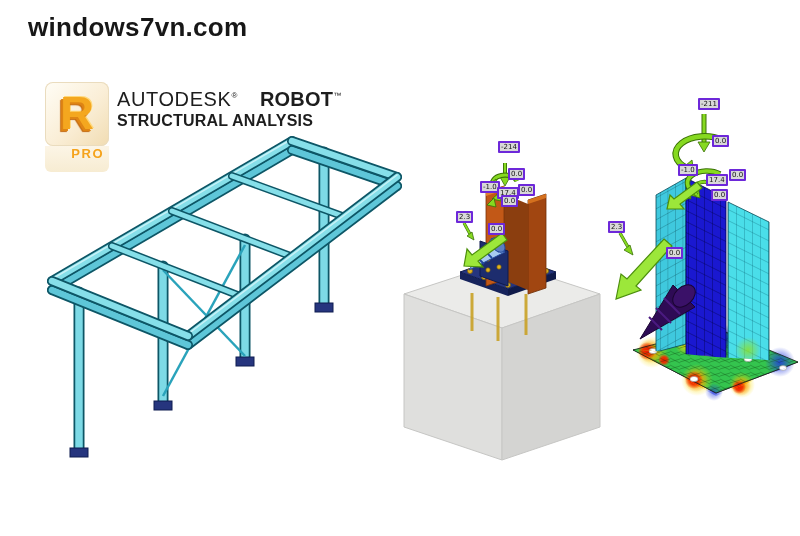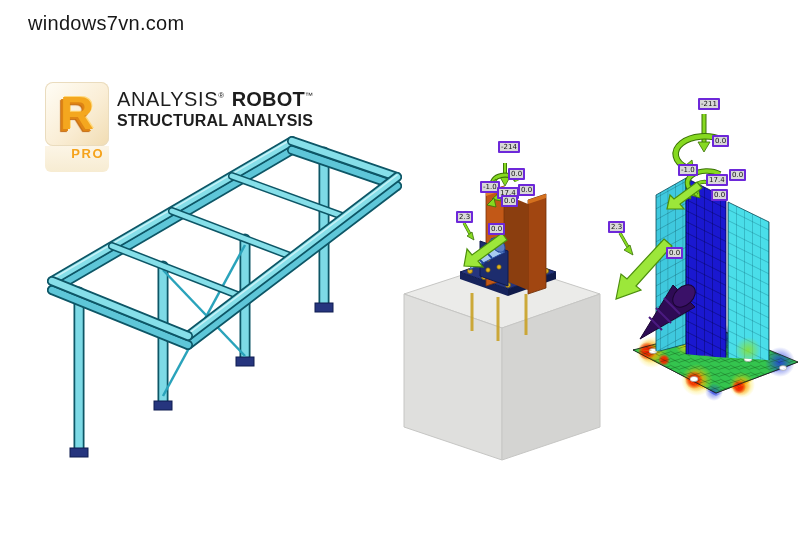--- a/index.html
+++ b/index.html
@@ -1,35 +1,35 @@
 <!DOCTYPE html>
 <html><head>
 <meta charset="utf-8">
 <style>
   *{margin:0;padding:0;box-sizing:border-box}
   html,body{background:#fff}
   .canvas{position:relative;width:800px;height:536px;background:#ffffff;overflow:hidden;
           font-family:"Liberation Sans",sans-serif}
   .scene{position:absolute;left:0;top:0}
   
-  .watermark{position:absolute;left:28px;top:12px;font-size:20px;font-weight:400;
+  .watermark{position:absolute;left:28px;top:12px;font-size:26px;font-weight:700;
              letter-spacing:.3px;color:#171717}
   
   .logo-box{position:absolute;left:45px;top:82px;width:64px;height:64px;border-radius:8px;
             background:linear-gradient(135deg,#FFFDF6 0%,#FAEED6 55%,#F1DCB2 100%);
             box-shadow:inset 0 0 0 1px #EADCBE}
   .logo-r{position:absolute;left:0;top:0;width:64px;height:64px;text-align:center;
           font-size:47px;line-height:62px;font-weight:700;color:#F4A71F;
           text-shadow:-2px 2px 0 #DE8414,-3px 3px 1px #C46A10,1px -1px 0 #FFD87A}
   .logo-pro{position:absolute;left:45px;top:146px;width:64px;height:26px;border-radius:0 0 6px 6px;
             background:linear-gradient(#FCF5E6,#F7ECD2);color:#F5A31C;font-size:13px;
             font-weight:700;letter-spacing:1.5px;text-align:right;padding-right:5px;line-height:16px}
   .brand{position:absolute;left:117px;top:85px;color:#1d1d1d}
   .brand .l1{font-size:20px;font-weight:400;letter-spacing:.6px;line-height:22px}
-  .brand .l1 .bold{font-weight:700;margin-left:7px;letter-spacing:.2px}
+  .brand .l1 .bold{font-weight:700;margin-left:22px;letter-spacing:.2px}
   .brand sup{font-size:8px;font-weight:400}
   .brand .l2,.brand .l3{font-size:16px;font-weight:700;letter-spacing:.2px;line-height:22px}
   
   .chip{position:absolute;background:#d8d8d8;border:2px solid #6d28d9;border-radius:1px;
         color:#111;font-size:7px;line-height:8px;padding:0 1px;z-index:5;
         font-family:"DejaVu Sans",sans-serif}
 </style>
 </head>
 <body>
 
@@ -285,21 +285,21 @@
   </svg>
 
   <div class="watermark">windows7vn.com</div>
 
   <div>
     <div class="logo-box">
       <div class="logo-r">R</div>
     </div>
     <div class="logo-pro">PRO</div>
     <div class="brand">
-      <div class="l1"><span>ANALYSIS</span><sup>®</sup><span class="bold">ROBOT</span><sup>™</sup></div>
+      <div class="l1"><span>AUTODESK</span><sup>®</sup><span class="bold">ROBOT</span><sup>™</sup></div>
       <div class="l2">STRUCTURAL ANALYSIS</div>
     </div>
   </div>
 
   <div class="chip" style="left:498px;top:141px">-214</div>
   <div class="chip" style="left:508px;top:168px">0.0</div>
   <div class="chip" style="left:480px;top:181px">-1.0</div>
   <div class="chip" style="left:497px;top:187px">17.4</div>
   <div class="chip" style="left:518px;top:184px">0.0</div>
   <div class="chip" style="left:501px;top:195px">0.0</div>

